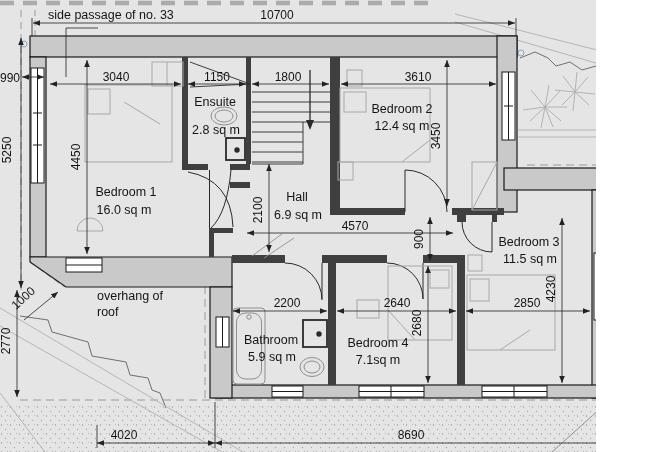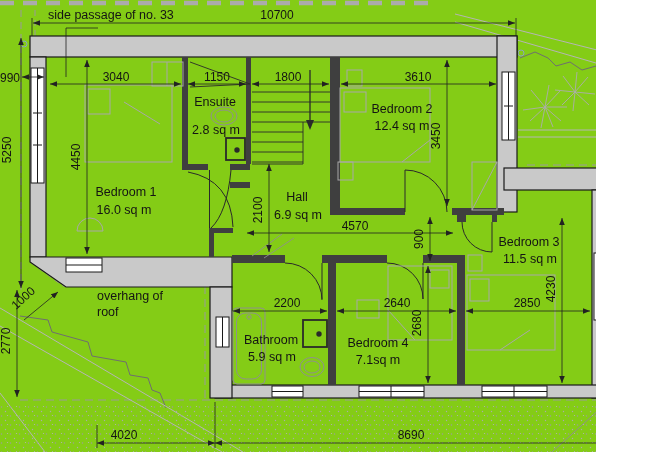--- a/index.html
+++ b/index.html
@@ -1,16 +1,16 @@
 <!DOCTYPE html>
 <html><head>
 <meta charset="utf-8">
 <style>
   html,body{margin:0;padding:0;background:#ffffff;}
-  #stage{position:relative;width:596px;height:452px;background:#84cc16;overflow:hidden;}
+  #stage{position:relative;width:596px;height:452px;background:#e5e5e5;overflow:hidden;}
   svg{display:block;}
   text{font-family:"Liberation Sans","DejaVu Sans",sans-serif;fill:#141414;}
   .room-name{font-size:12.5px;}
   .room-area{font-size:12.5px;}
   .dim{font-size:12px;}
   .note{font-size:12.5px;}
 </style>
 </head>
 <body>
 

